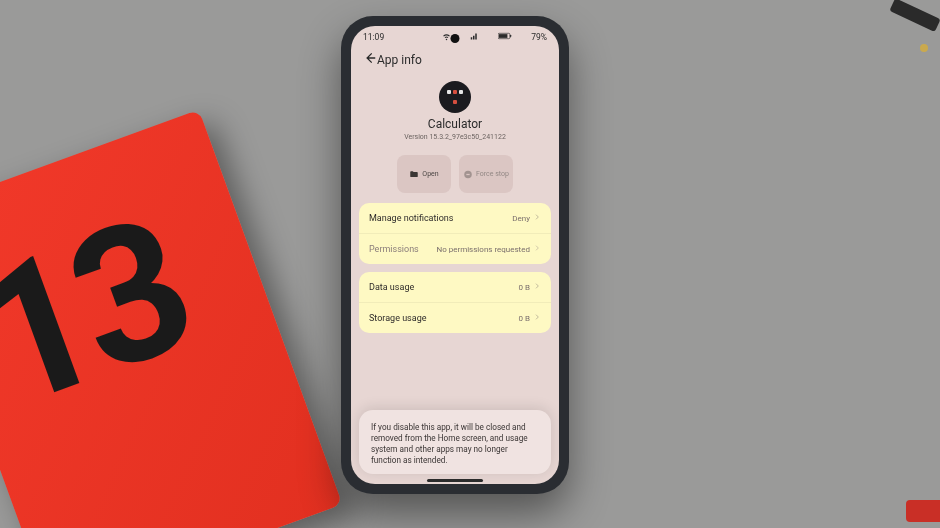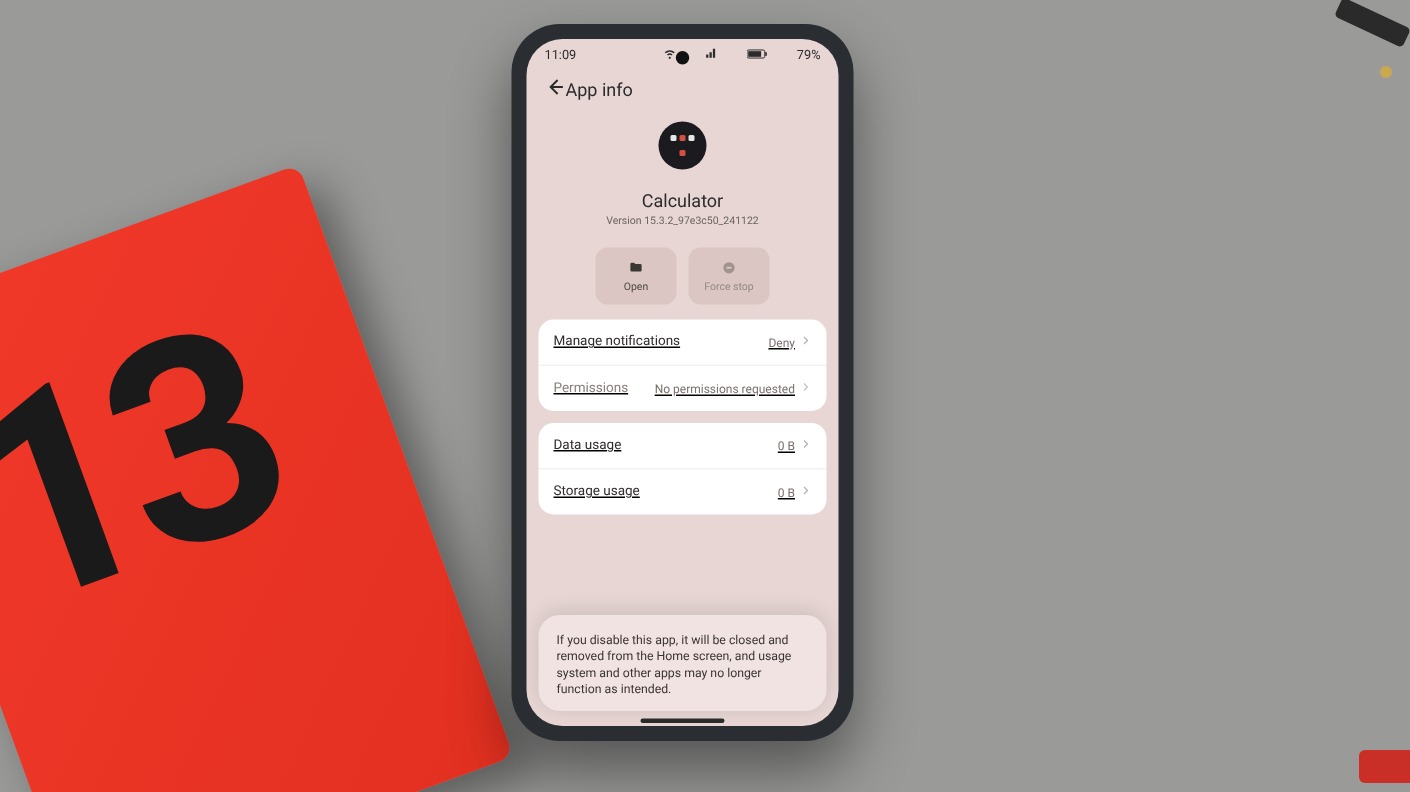--- a/index.html
+++ b/index.html
@@ -85,48 +85,47 @@
     width: 32px; height: 32px; border-radius:50%;
     background: #1b1b1f;
     display:flex; align-items:center; justify-content:center;
     flex-wrap:wrap;
     padding:7px;
     gap:2px;
   }
   .app-icon span { width:4px; height:4px; border-radius:1px; }
   .app-icon .r { background:#d64f3f; }
   .app-icon .w { background:#e6e6e6; }
-  .app-name { margin-top:14px; font-size:12px; color:#2b2b2b; }
+  .app-name { margin-top:4px; font-size:12px; color:#2b2b2b; }
   .app-version { font-size:7px; color:#6b6360; margin-top:2px; }
 
   .action-row {
     display:flex; justify-content:center; gap:8px;
     padding: 4px 10px 10px 10px;
   }
   .action-btn {
     width: 54px; height:38px;
     background:#dbc6c3;
     border-radius:8px;
-    display:flex; flex-direction:column; align-items:center; justify-content:center;
+    display:flex; flex-direction:row; align-items:center; justify-content:center;
     gap:3px;
   }
   .action-btn .ic { width:10px; height:10px; display:flex; align-items:center; justify-content:center; }
   .action-btn .lbl { font-size:7px; color:#4c4745; }
   .action-btn.dim .lbl { color:#938885; }
   .action-btn.dim .ic { opacity:0.5; }
 
   .list {
     padding: 0 8px;
   }
   .list-group {
-    background:#ffffff;
+    background:#fef9c3;
     border-radius:10px;
     margin-bottom:8px;
     overflow:hidden;
-    text-decoration:underline;
   }
   .list-item {
     display:flex; justify-content:space-between; align-items:center;
     padding: 10px 10px;
     font-size:9px;
     color:#2f2c2b;
   }
   .list-item + .list-item { border-top:1px solid rgba(0,0,0,0.05); }
   .list-item .right { display:flex; align-items:center; gap:3px; font-size:8px; color:#7a6f6c; }
   .list-item.disabled { color:#8b7e7b; }

